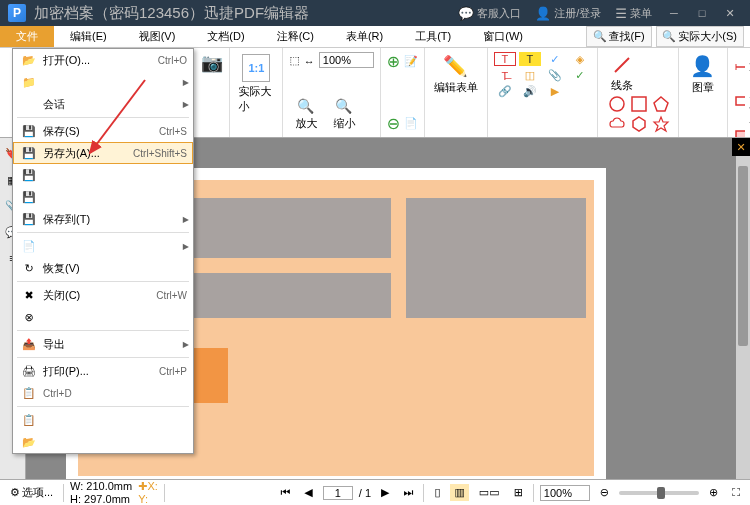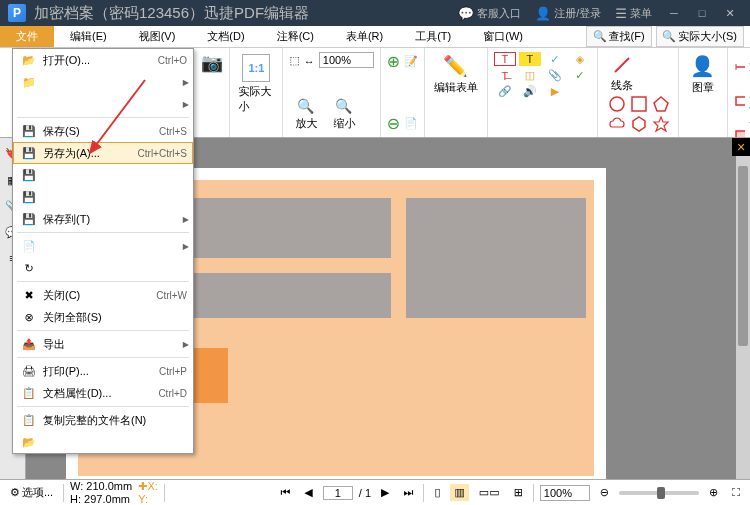--- a/index.html
+++ b/index.html
@@ -222,83 +222,82 @@
       <span class="fm-icon">📂</span>
       <span class="fm-label">打开(O)...</span>
       <span class="fm-shortcut">Ctrl+O</span>
     </div>
   <div class="fm-item">
       <span class="fm-icon">📁</span>
       <span class="fm-arrow">▶</span>
     </div>
   <div class="fm-item">
       <span class="fm-icon"></span>
+      <span class="fm-label">会话</span>
       <span class="fm-arrow">▶</span>
     </div>
   <div class="fm-sep"></div>
   <div class="fm-item">
       <span class="fm-icon">💾</span>
       <span class="fm-label">保存(S)</span>
       <span class="fm-shortcut">Ctrl+S</span>
     </div>
   <div class="fm-item hover">
       <span class="fm-icon">💾</span>
       <span class="fm-label">另存为(A)...</span>
-      <span class="fm-shortcut">Ctrl+Ctrl+S</span>
+      <span class="fm-shortcut">Ctrl+Shift+S</span>
     </div>
   <div class="fm-item">
       <span class="fm-icon">💾</span>
     </div>
   <div class="fm-item">
       <span class="fm-icon">💾</span>
     </div>
   <div class="fm-item">
       <span class="fm-icon">💾</span>
       <span class="fm-label">保存到(T)</span>
       <span class="fm-arrow">▶</span>
     </div>
   <div class="fm-sep"></div>
   <div class="fm-item">
       <span class="fm-icon">📄</span>
       <span class="fm-arrow">▶</span>
     </div>
   <div class="fm-item">
       <span class="fm-icon">↻</span>
+      <span class="fm-label">恢复(V)</span>
     </div>
   <div class="fm-sep"></div>
   <div class="fm-item">
       <span class="fm-icon">✖</span>
       <span class="fm-label">关闭(C)</span>
       <span class="fm-shortcut">Ctrl+W</span>
     </div>
   <div class="fm-item">
       <span class="fm-icon">⊗</span>
-      <span class="fm-label">关闭全部(S)</span>
     </div>
   <div class="fm-sep"></div>
   <div class="fm-item">
       <span class="fm-icon">📤</span>
       <span class="fm-label">导出</span>
       <span class="fm-arrow">▶</span>
     </div>
   <div class="fm-sep"></div>
   <div class="fm-item">
       <span class="fm-icon">🖨</span>
       <span class="fm-label">打印(P)...</span>
       <span class="fm-shortcut">Ctrl+P</span>
     </div>
   <div class="fm-item">
       <span class="fm-icon">📋</span>
-      <span class="fm-label">文档属性(D)...</span>
       <span class="fm-shortcut">Ctrl+D</span>
     </div>
   <div class="fm-sep"></div>
   <div class="fm-item">
       <span class="fm-icon">📋</span>
-      <span class="fm-label">复制完整的文件名(N)</span>
     </div>
   <div class="fm-item">
       <span class="fm-icon">📂</span>
     </div>
 </div>
 
 <svg class="arrow-anno" width="80" height="90">
   <defs>
       <marker id="ah" markerWidth="8" markerHeight="8" refX="6" refY="3" orient="auto">
         <path d="M0,0 L7,3 L0,6 Z" fill="#d33"></path>

